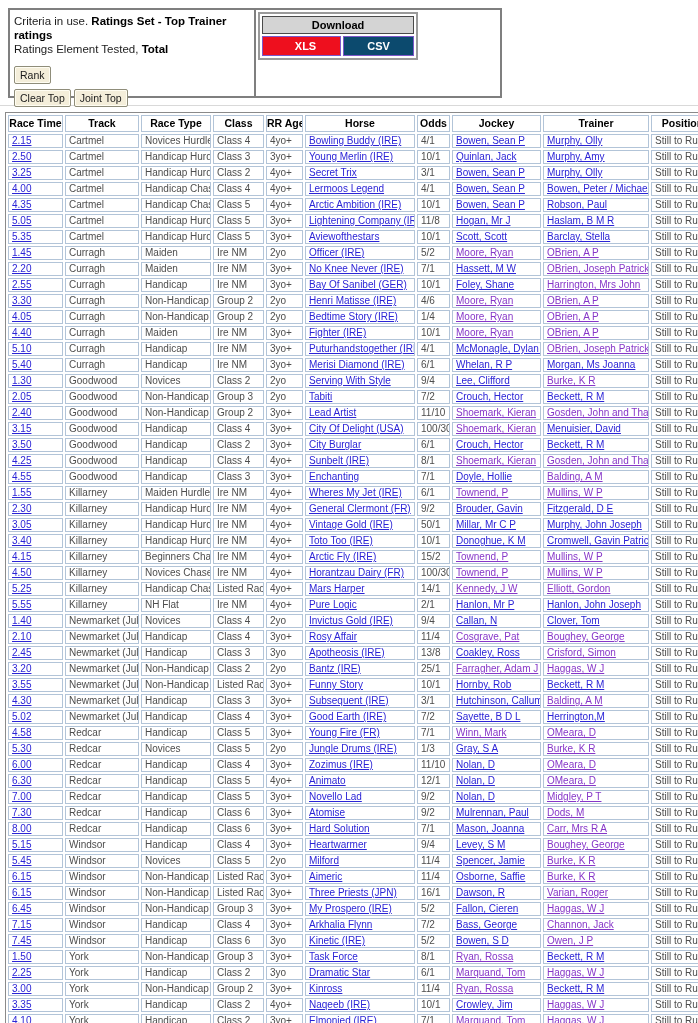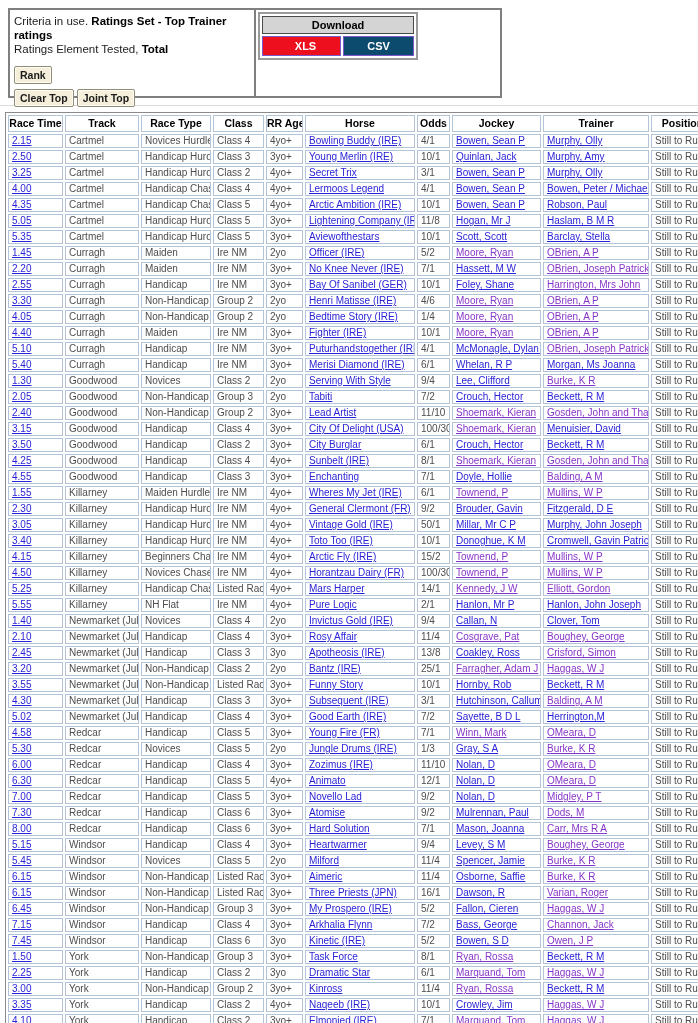--- a/index.html
+++ b/index.html
@@ -12,21 +12,21 @@
   html,body{margin:0;padding:0;background:#fff;width:698px;
     font-family:"Liberation Sans",sans-serif;}
   
   .topbox{margin:8px 0 0 8px;width:494px;height:90px;border:2px solid #7f7f7f;
     display:flex;background:#fff;}
   .criteria-cell{width:246px;border-right:2px solid #7f7f7f;padding:4px 4px 3px 4px;
     display:flex;flex-direction:column;}
   .criteria-text{font-size:11.5px;color:#1c1c1c;line-height:14px;}
   .criteria-text b{color:#000;}
   .btnrow{margin-top:6px;}
-  .uibtn{font-family:"Liberation Sans",sans-serif;font-size:10.5px;font-weight:bold;
+  .uibtn{font-family:"Liberation Sans",sans-serif;font-size:10.5px;font-weight:normal;
     color:#1a1a1a;background:#f4eeda;border:1px solid #8f8d7a;border-radius:2px;
     padding:2px 5px;margin-right:3px;cursor:pointer;box-shadow:inset 0 0 0 1px #fffdf2;}
   .dl-cell{flex:1;padding:2px;}
   .dl-table{border:2px solid #9a9a9a;background:#fff;padding:2px;width:160px;}
   .dl-head{background:#d4d4d4;border:1px solid #4a4a4a;text-align:center;
     font-size:11px;font-weight:bold;color:#000;padding:2px 16px;}
   .dl-btnrow{display:flex;margin-top:2px;}
   .dl-btn{flex:1;text-align:center;font-size:11px;font-weight:bold;color:#fff;
     padding:3px 0;border:1px solid #7b57c9;cursor:pointer;}
   .dl-xls{background:#ee0f1e;margin-right:2px;padding-left:8px;}

